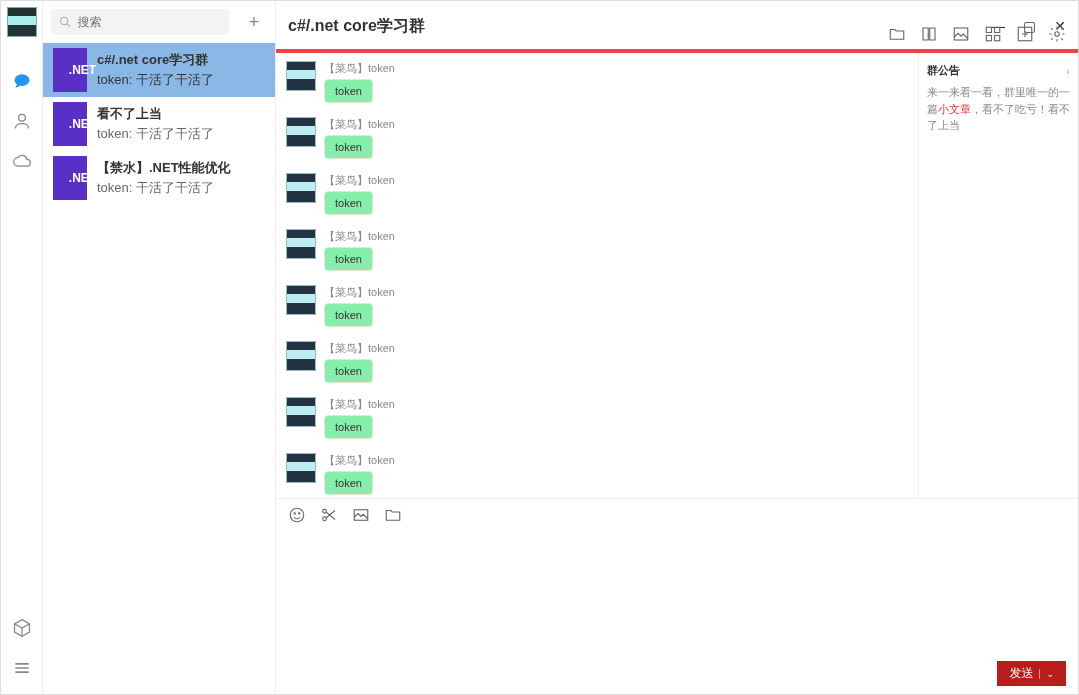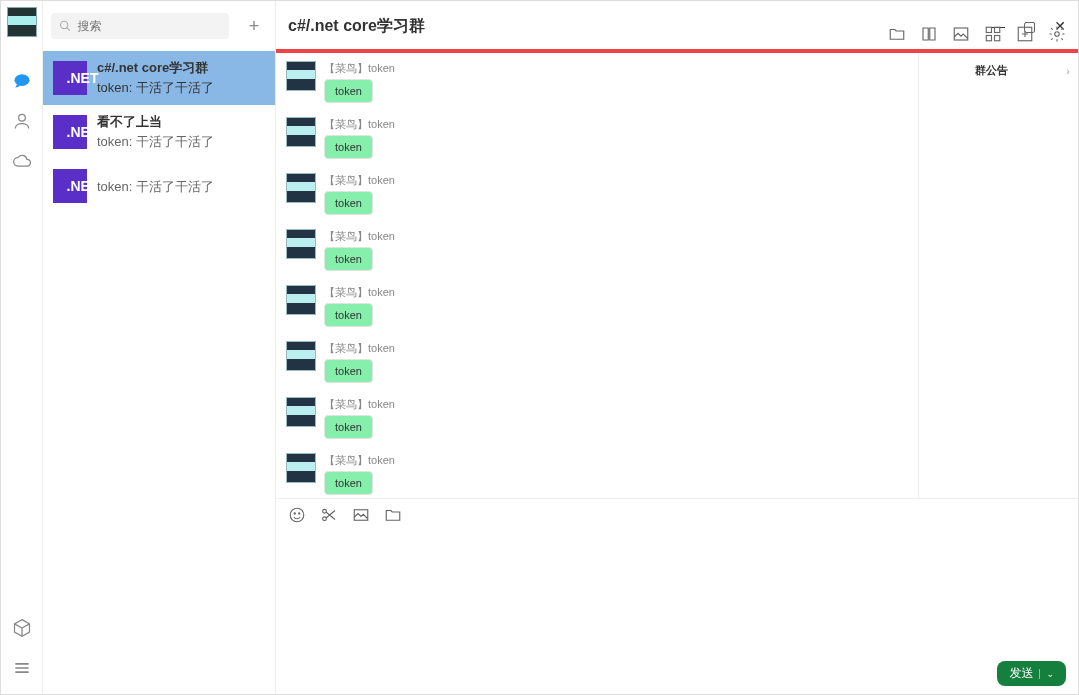--- a/index.html
+++ b/index.html
@@ -8,29 +8,29 @@
 
 .nav-bar { width: 42px; background: #fff; display: flex; flex-direction: column; align-items: center; padding: 6px 0; border-right: 1px solid #eee; }
 .nav-avatar { width: 30px; height: 30px; border: 1px solid #8aa; background: linear-gradient(#233 30%, #aee 30% 60%, #233 60%); margin-bottom: 24px; }
 .nav-icon { width: 24px; height: 24px; margin: 8px 0; display: flex; align-items: center; justify-content: center; cursor: pointer; color: #888; }
 .nav-icon.active { color: #2196f3; }
 .nav-icon svg { width: 20px; height: 20px; }
 .nav-spacer { flex: 1; }
 
 
 .conv-panel { width: 233px; background: #fff; display: flex; flex-direction: column; border-right: 1px solid #eee; }
-.search-row { display: flex; align-items: center; height: 50px; padding: 0 8px; gap: 12px; }
+.search-row { display: flex; align-items: center; height: 42px; padding: 0 8px; gap: 12px; }
 .search-box { flex: 1; display: flex; align-items: center; background: #f3f3f3; border-radius: 4px; height: 26px; padding: 0 8px; gap: 6px; }
 .search-box input { border: none; background: transparent; outline: none; font-size: 12px; color: #999; width: 100%; }
 .add-btn { width: 26px; height: 26px; display: flex; align-items: center; justify-content: center; color: #888; cursor: pointer; font-size: 18px; }
 
 .conv-list { flex: 1; overflow-y: auto; }
 .conv-item { display: flex; align-items: center; height: 54px; padding: 0 10px; gap: 10px; cursor: pointer; }
 .conv-item.selected { background: #8ab8e6; }
-.conv-avatar { width: 34px; height: 34px; background: #5a2fc7; color: #fff; font-size: 14px; font-weight: bold; display: flex; align-items: center; justify-content: center; padding-left: 25px; }
+.conv-avatar { width: 34px; height: 44px; background: #5a2fc7; color: #fff; font-size: 12px; font-weight: bold; display: flex; align-items: center; justify-content: center; padding-left: 25px; }
 .conv-text { flex: 1; min-width: 0; }
 .conv-title { font-size: 13px; font-weight: bold; white-space: nowrap; overflow: hidden; text-overflow: ellipsis; }
 .conv-sub { font-size: 13px; color: #666; white-space: nowrap; overflow: hidden; text-overflow: ellipsis; margin-top: 2px; }
 .conv-item.selected .conv-sub { color: #333; }
 
 
 .chat-panel { flex: 1; display: flex; flex-direction: column; }
 .title-bar { height: 50px; display: flex; align-items: center; padding: 0 12px; }
 .title-text { font-size: 16px; font-weight: bold; }
 .title-spacer { flex: 1; }
@@ -43,33 +43,33 @@
 .chat-body { flex: 1; display: flex; overflow: hidden; border-top: 4px solid #ef4444; }
 .messages { flex: 1; overflow-y: auto; padding: 8px 10px; }
 .msg { display: flex; gap: 8px; margin-bottom: 14px; }
 .msg-avatar { width: 30px; height: 30px; border: 1px solid #9bb; background: linear-gradient(#234 30%, #bee 30% 60%, #234 60%); flex-shrink: 0; }
 .msg-content { display: flex; flex-direction: column; align-items: flex-start; }
 .msg-sender { font-size: 11px; color: #888; margin-bottom: 3px; }
 .msg-bubble { background: #86efac; border: 1px solid #e3e3e3; border-radius: 4px; padding: 5px 10px; font-size: 11px; }
 
 
 .side-panel { width: 160px; border-left: 1px solid #eee; padding: 10px 8px; font-size: 11px; color: #888; }
-.side-title { font-weight: bold; color: #333; margin-bottom: 6px; display: flex; justify-content: space-between; align-items: center; margin-left: 48px; }
+.side-title { font-weight: bold; color: #333; margin-bottom: 6px; display: flex; justify-content: space-between; align-items: center; }
 .side-body { line-height: 1.5; }
 .side-body .red { color: #d33; }
 
 
 .input-area { height: 196px; border-top: 1px solid #eee; display: flex; flex-direction: column; }
 .input-tools { height: 34px; display: flex; align-items: center; gap: 14px; padding: 0 12px; color: #666; }
 .input-tools .itool { cursor: pointer; }
 .input-tools svg { width: 18px; height: 18px; }
 .input-box { flex: 1; padding: 4px 12px; }
 .input-box textarea { width: 100%; height: 100%; border: none; outline: none; resize: none; font-family: inherit; font-size: 13px; }
 .send-row { display: flex; justify-content: flex-end; padding: 8px 12px; }
-.send-btn { background: #15803d; color: #fff; border: none; padding: 4px 12px; border-radius: 8px; font-size: 12px; cursor: pointer; display: flex; align-items: center; gap: 4px; }
+.send-btn { background: #b91c1c; color: #fff; border: none; padding: 4px 12px; border-radius: 0; font-size: 12px; cursor: pointer; display: flex; align-items: center; gap: 4px; }
 .send-btn .arrow { border-left: 1px solid rgba(255,255,255,0.5); padding-left: 6px; margin-left: 2px; font-size: 9px; }
 
 .messages::-webkit-scrollbar { width: 6px; }
 .messages::-webkit-scrollbar-thumb { background: #ccc; border-radius: 3px; }
 </style>
 </head>
 <body>
 
 <div class="nav-bar">
   <div class="nav-avatar"></div>
@@ -126,20 +126,21 @@
       <div class="conv-item">
         <div class="conv-avatar">.NET</div>
         <div class="conv-text">
           <div class="conv-title">看不了上当</div>
           <div class="conv-sub">token: 干活了干活了</div>
         </div>
       </div>
       <div class="conv-item">
         <div class="conv-avatar">.NET</div>
         <div class="conv-text">
+          <div class="conv-title">【禁水】.NET性能优化</div>
           <div class="conv-sub">token: 干活了干活了</div>
         </div>
       </div>
     </div>
 </div>
 
 <div class="chat-panel">
   <div class="title-bar">
     <div class="title-text">c#/.net core学习群</div>
     <div class="title-spacer"></div>
@@ -233,20 +234,23 @@
             <div class="msg-sender">【菜鸟】token</div>
             <div class="msg-bubble">token</div>
           </div>
         </div>
       </div>
     <div class="side-panel">
       <div class="side-title">
         <span>群公告</span>
         <span style="color:#bbb">›</span>
       </div>
+      <div class="side-body">
+        <span>来一来看一看，群里唯一的一篇</span><span class="red">小文章</span><span>，看不了吃亏！看不了上当</span>
+      </div>
     </div>
   </div>
 
   <div class="input-area">
     <div class="input-tools">
       <span class="itool"><svg viewBox="0 0 24 24" fill="none" stroke="currentColor" stroke-width="1.5">
             <circle cx="12" cy="12" r="9"></circle>
             <circle cx="9" cy="10" r="0.8" fill="currentColor"></circle>
             <circle cx="15" cy="10" r="0.8" fill="currentColor"></circle>
             <path d="M8 15c1 1.5 2.5 2 4 2s3-.5 4-2"></path>

